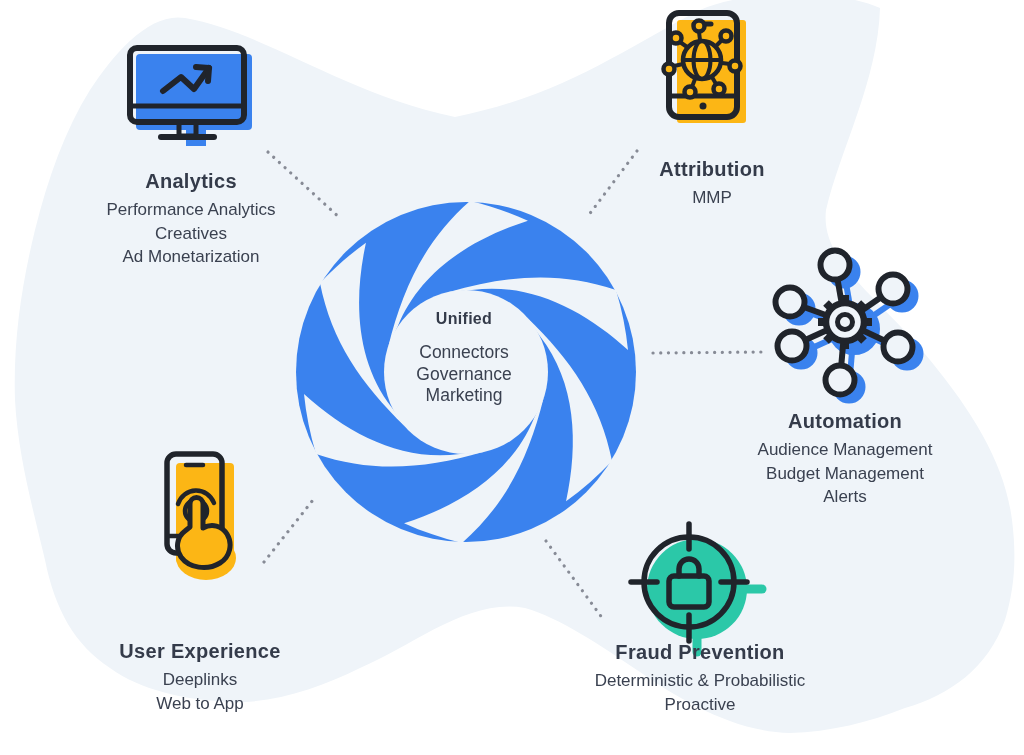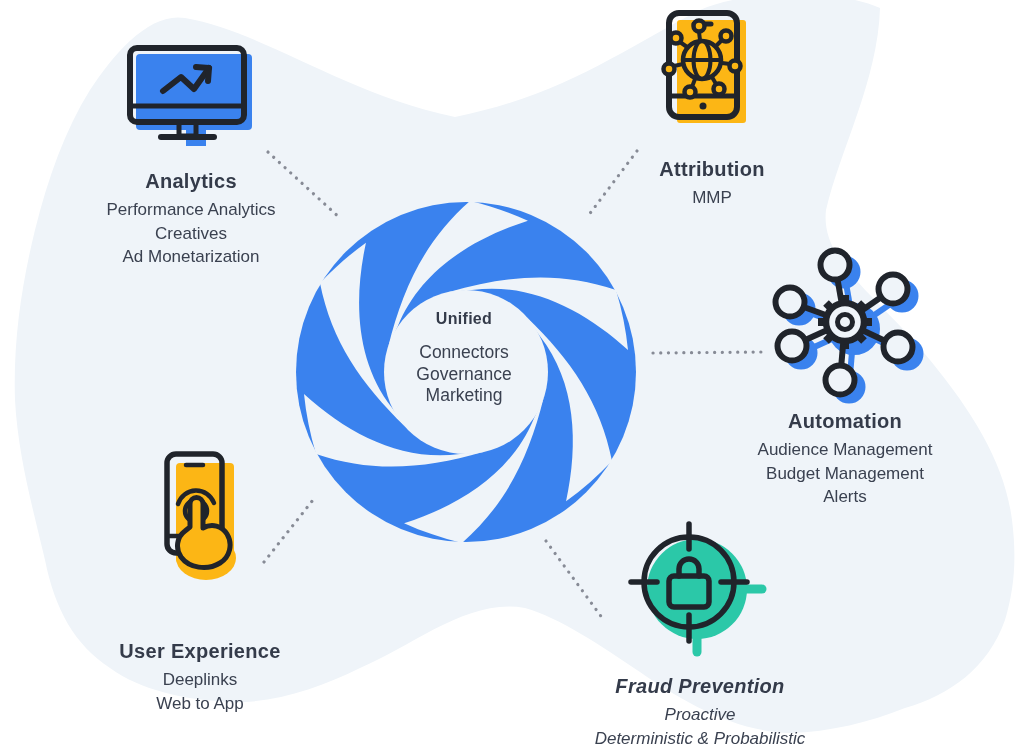--- a/index.html
+++ b/index.html
@@ -219,21 +219,21 @@
 </div>
 
 <div class="node" style="left:200px;top:640px;">
   <div class="ttl">User Experience</div>
   <div class="sub">
     <div>Deeplinks</div>
     <div>Web to App</div>
   </div>
 </div>
 
-<div class="node" style="left:700px;top:675px;font-style:italic;">
+<div class="node" style="left:700px;top:641px;">
   <div class="ttl">Fraud Prevention</div>
   <div class="sub">
+    <div>Deterministic &amp; Probabilistic</div>
     <div>Proactive</div>
-    <div>Deterministic &amp; Probabilistic</div>
   </div>
 </div>
 
 </div>
 
 </body></html>

